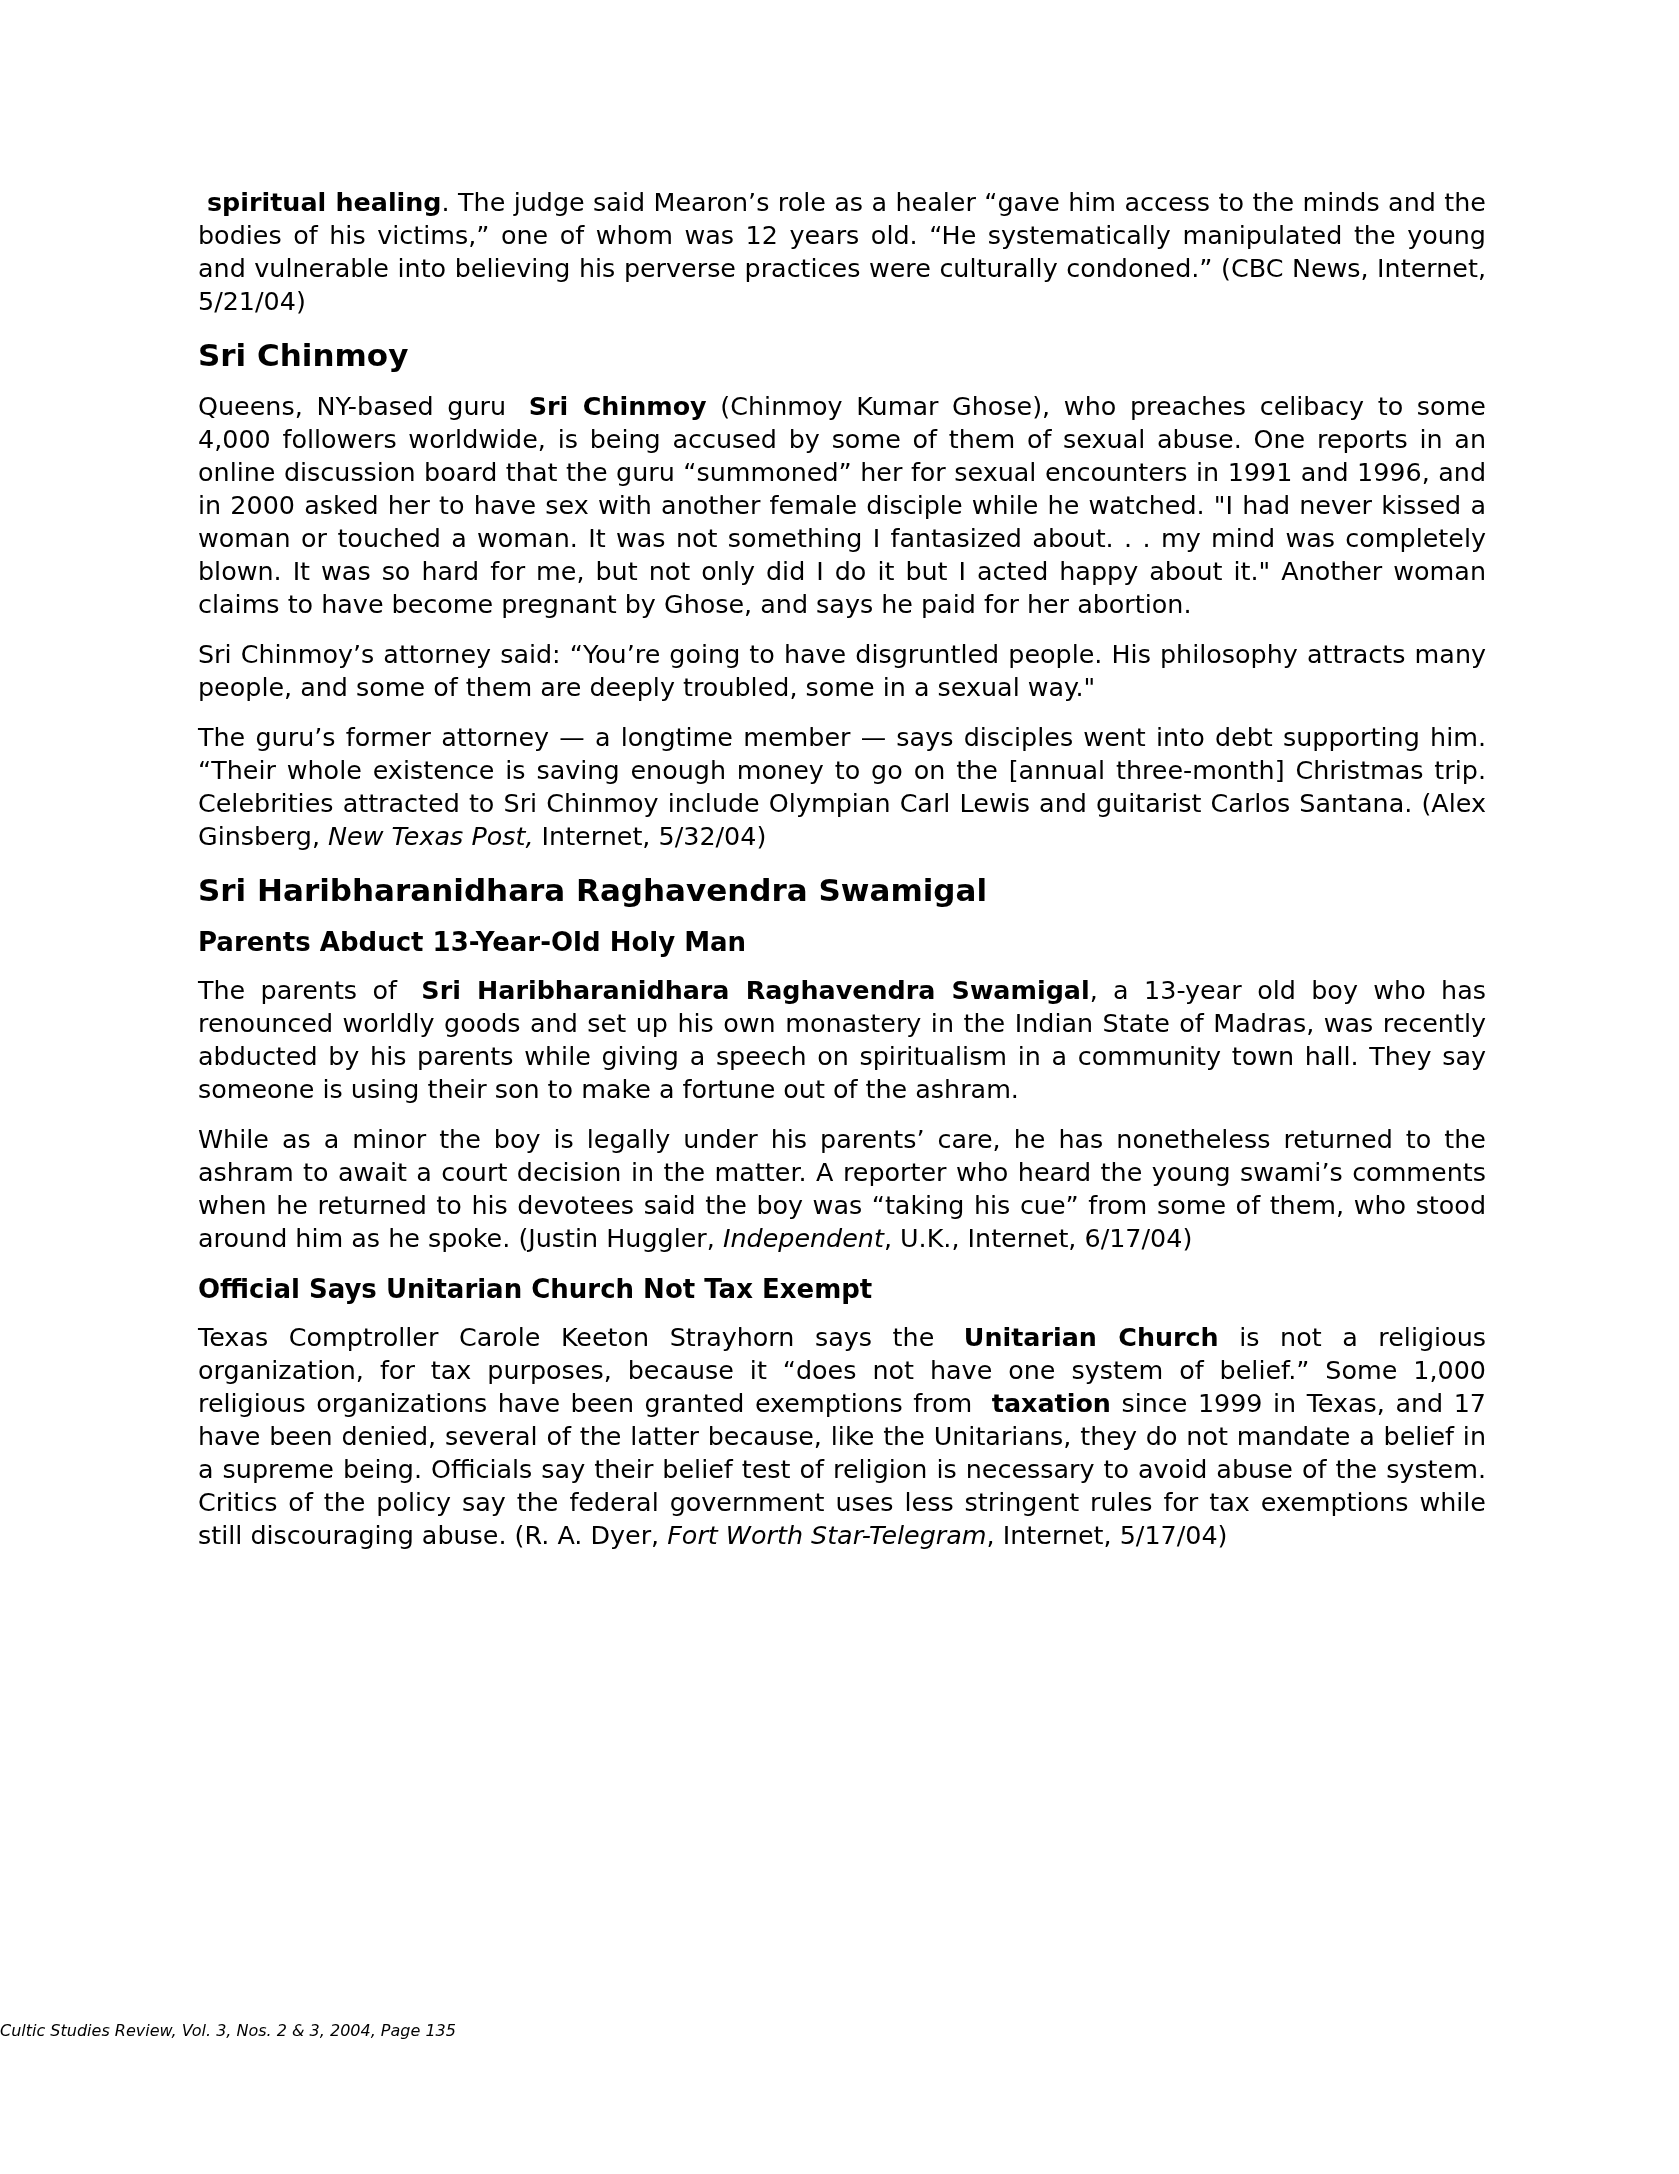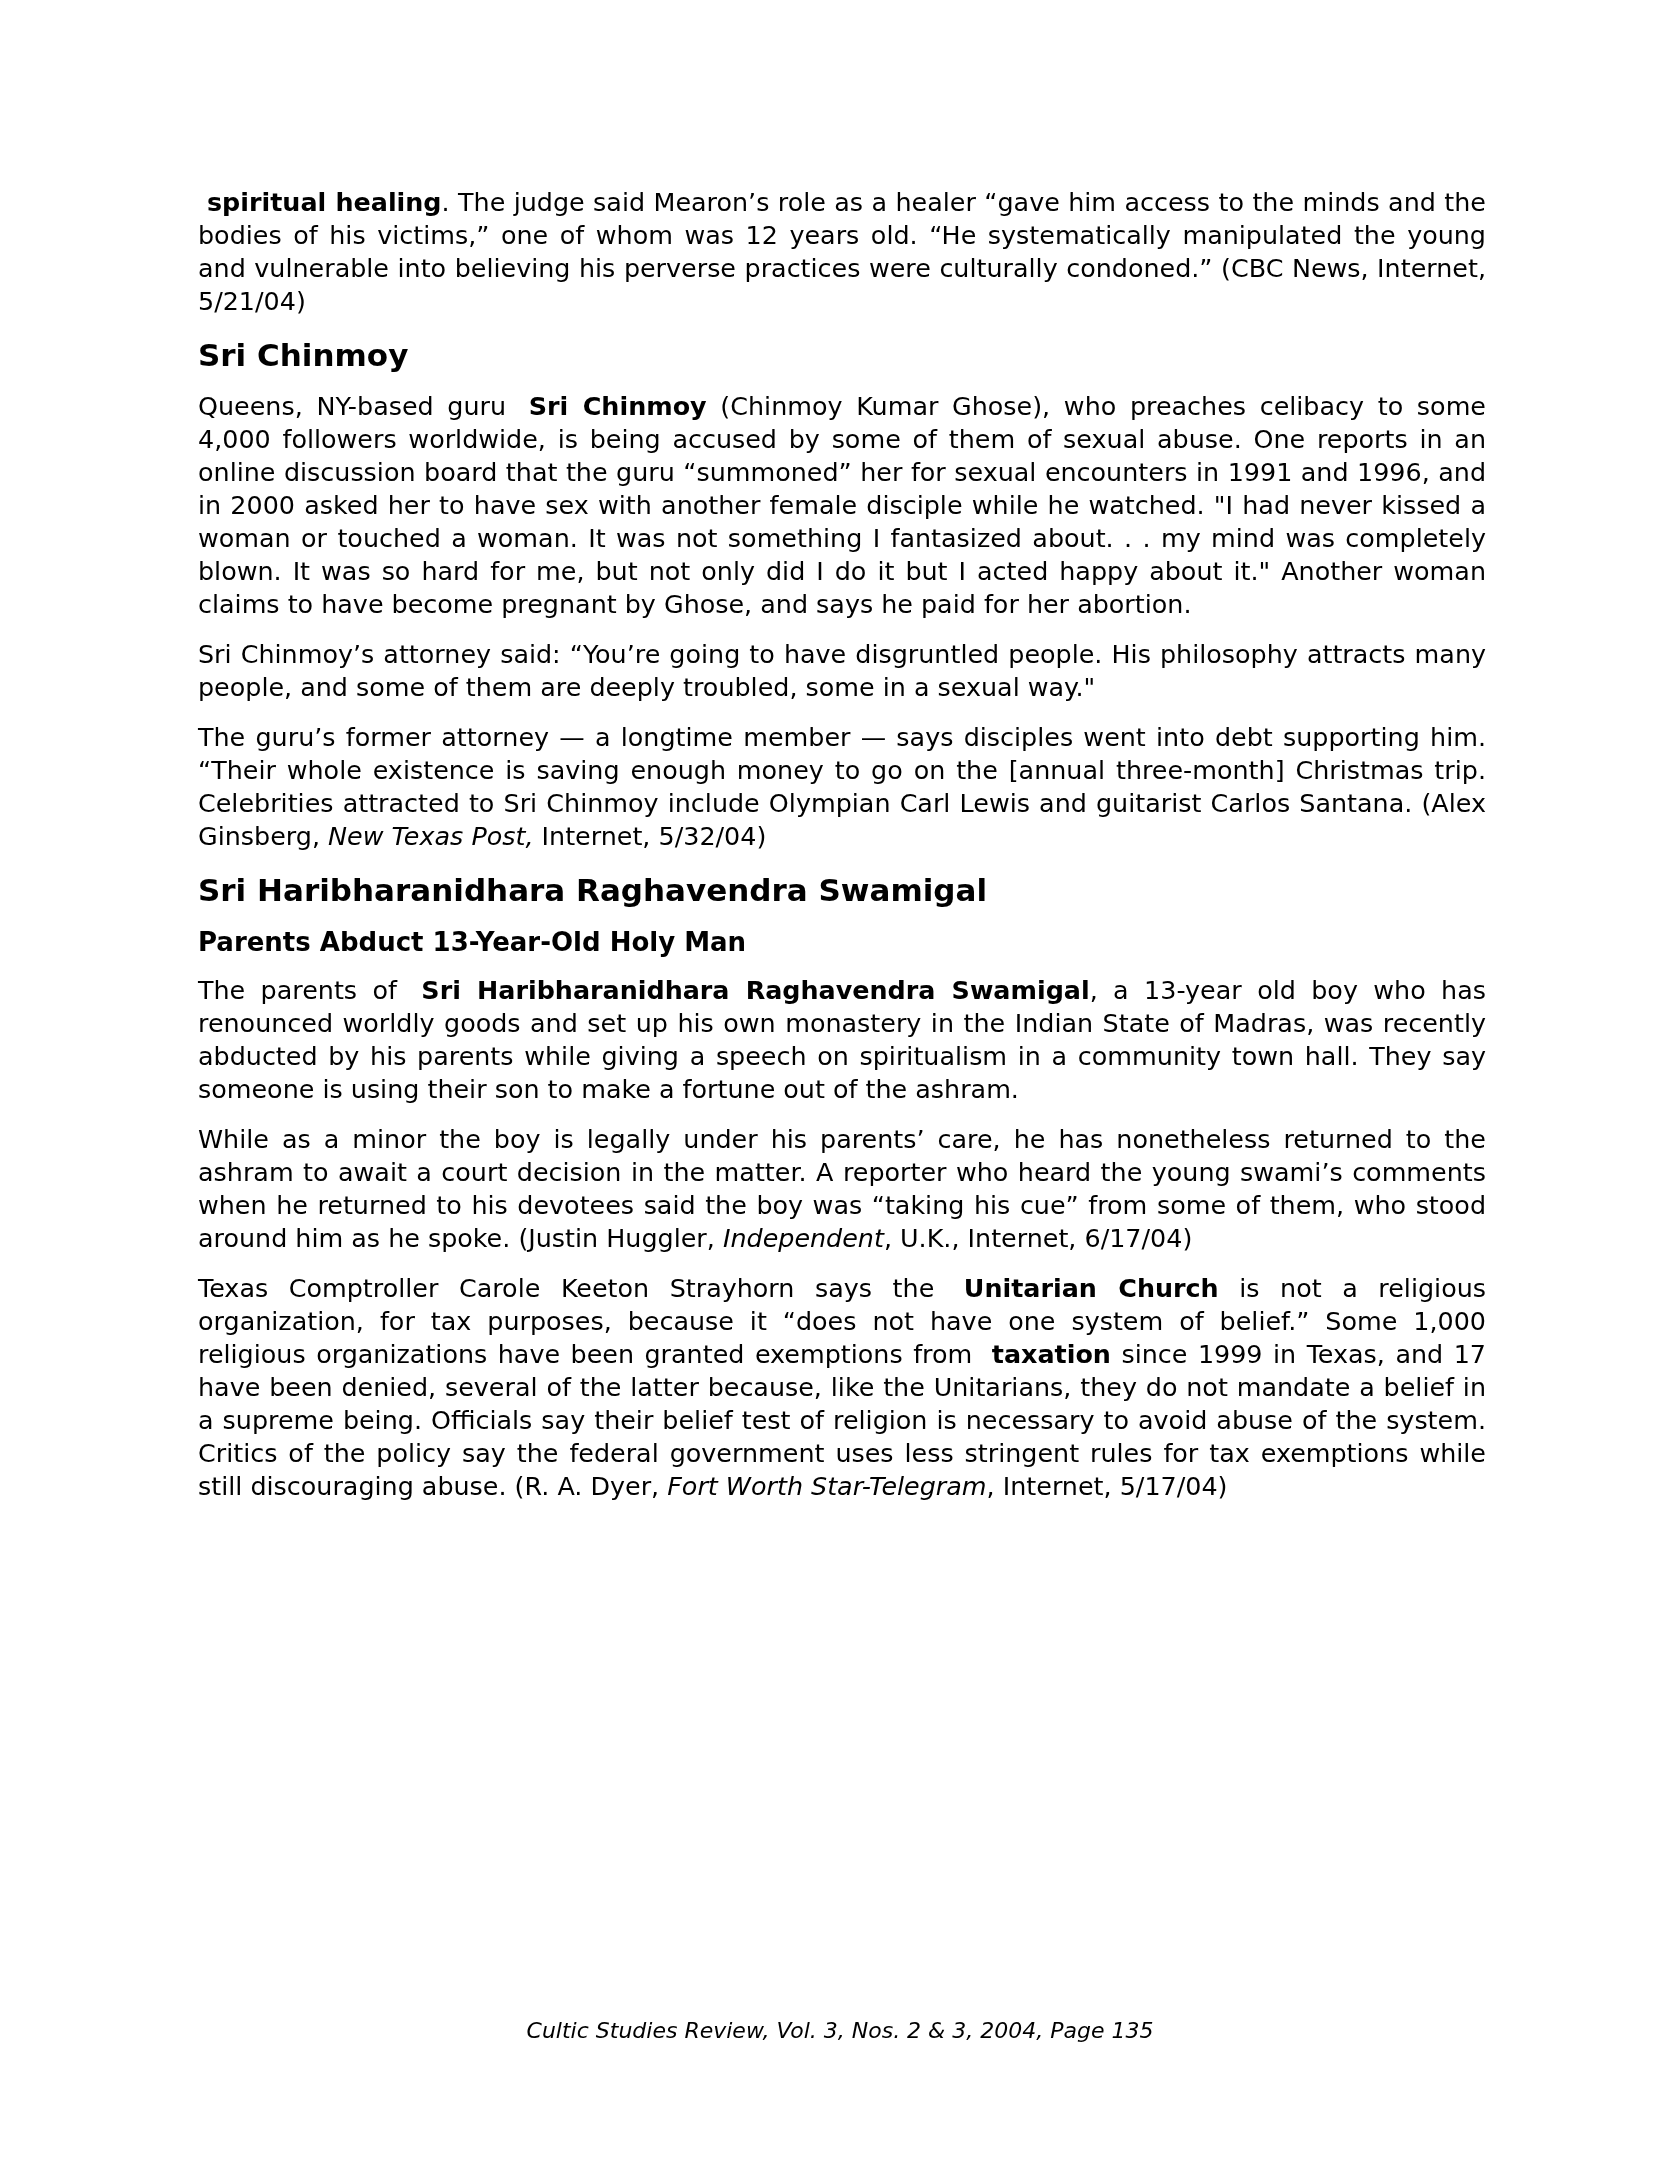--- a/index.html
+++ b/index.html
@@ -40,38 +40,38 @@
     font-weight: bold;
     margin: 15px 0 15px 0;
   }
   .b { font-weight: bold; margin-left: 9px; }
   .i { font-style: italic; }
   .footer {
     position: absolute;
     left: 0;
     right: 0;
     top: 2015px;
-    text-align: center;
-    font-size: 22px;
+    font-size: 16px;
     line-height: 32px;
   }
 </style>
 </head>
 <body>
 
 <div class="page">
   <main class="content">
       <p><span class="b">spiritual healing</span><span>. The judge said Mearon’s role as a healer “gave him access to the minds and the bodies of his victims,” one of whom was 12 years old. “He systematically manipulated the young and vulnerable into believing his perverse practices were culturally condoned.” (CBC News, Internet, 5/21/04)</span></p>
       <h2><span>Sri Chinmoy</span></h2>
       <p><span>Queens, NY-based guru </span><span class="b">Sri Chinmoy</span><span> (Chinmoy Kumar Ghose), who preaches celibacy to some 4,000 followers worldwide, is being accused by some of them of sexual abuse. One reports in an online discussion board that the guru “summoned” her for sexual encounters in 1991 and 1996, and in 2000 asked her to have sex with another female disciple while he watched. "I had never kissed a woman or touched a woman. It was not something I fantasized about. . . my mind was completely blown. It was so hard for me, but not only did I do it but I acted happy about it." Another woman claims to have become pregnant by Ghose, and says he paid for her abortion.</span></p>
       <p><span>Sri Chinmoy’s attorney said: “You’re going to have disgruntled people. His philosophy attracts many people, and some of them are deeply troubled, some in a sexual way."</span></p>
       <p><span>The guru’s former attorney — a longtime member — says disciples went into debt supporting him. “Their whole existence is saving enough money to go on the [annual three-month] Christmas trip. Celebrities attracted to Sri Chinmoy include Olympian Carl Lewis and guitarist Carlos Santana. (Alex Ginsberg, </span><span class="i">New Texas Post,</span><span> Internet, 5/32/04)</span></p>
       <h2><span>Sri Haribharanidhara Raghavendra Swamigal</span></h2>
       <h3><span>Parents Abduct 13-Year-Old Holy Man</span></h3>
       <p><span>The parents of </span><span class="b">Sri Haribharanidhara Raghavendra Swamigal</span><span>, a 13-year old boy who has renounced worldly goods and set up his own monastery in the Indian State of Madras, was recently abducted by his parents while giving a speech on spiritualism in a community town hall. They say someone is using their son to make a fortune out of the ashram.</span></p>
       <p><span>While as a minor the boy is legally under his parents’ care, he has nonetheless returned to the ashram to await a court decision in the matter. A reporter who heard the young swami’s comments when he returned to his devotees said the boy was “taking his cue” from some of them, who stood around him as he spoke. (Justin Huggler, </span><span class="i">Independent</span><span>, U.K., Internet, 6/17/04)</span></p>
+      <h3><span>Official Says Unitarian Church Not Tax Exempt</span></h3>
       <p><span>Texas Comptroller Carole Keeton Strayhorn says the </span><span class="b">Unitarian Church</span><span> is not a religious organization, for tax purposes, because it “does not have one system of belief.” Some 1,000 religious organizations have been granted exemptions from </span><span class="b">taxation</span><span> since 1999 in Texas, and 17 have been denied, several of the latter because, like the Unitarians, they do not mandate a belief in a supreme being. Officials say their belief test of religion is necessary to avoid abuse of the system. Critics of the policy say the federal government uses less stringent rules for tax exemptions while still discouraging abuse. (R. A. Dyer, </span><span class="i">Fort Worth Star-Telegram</span><span>, Internet, 5/17/04)</span></p>
     </main>
   <footer class="footer">
     <span class="i">Cultic Studies Review, Vol. 3, Nos. 2 &amp; 3, 2004, Page 135</span>
   </footer>
 </div>
 
 
 </body></html>

